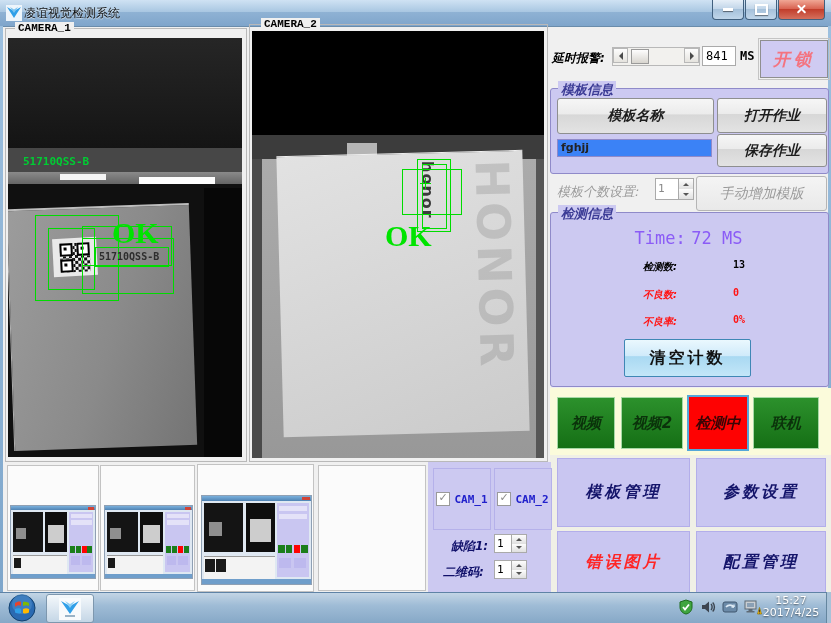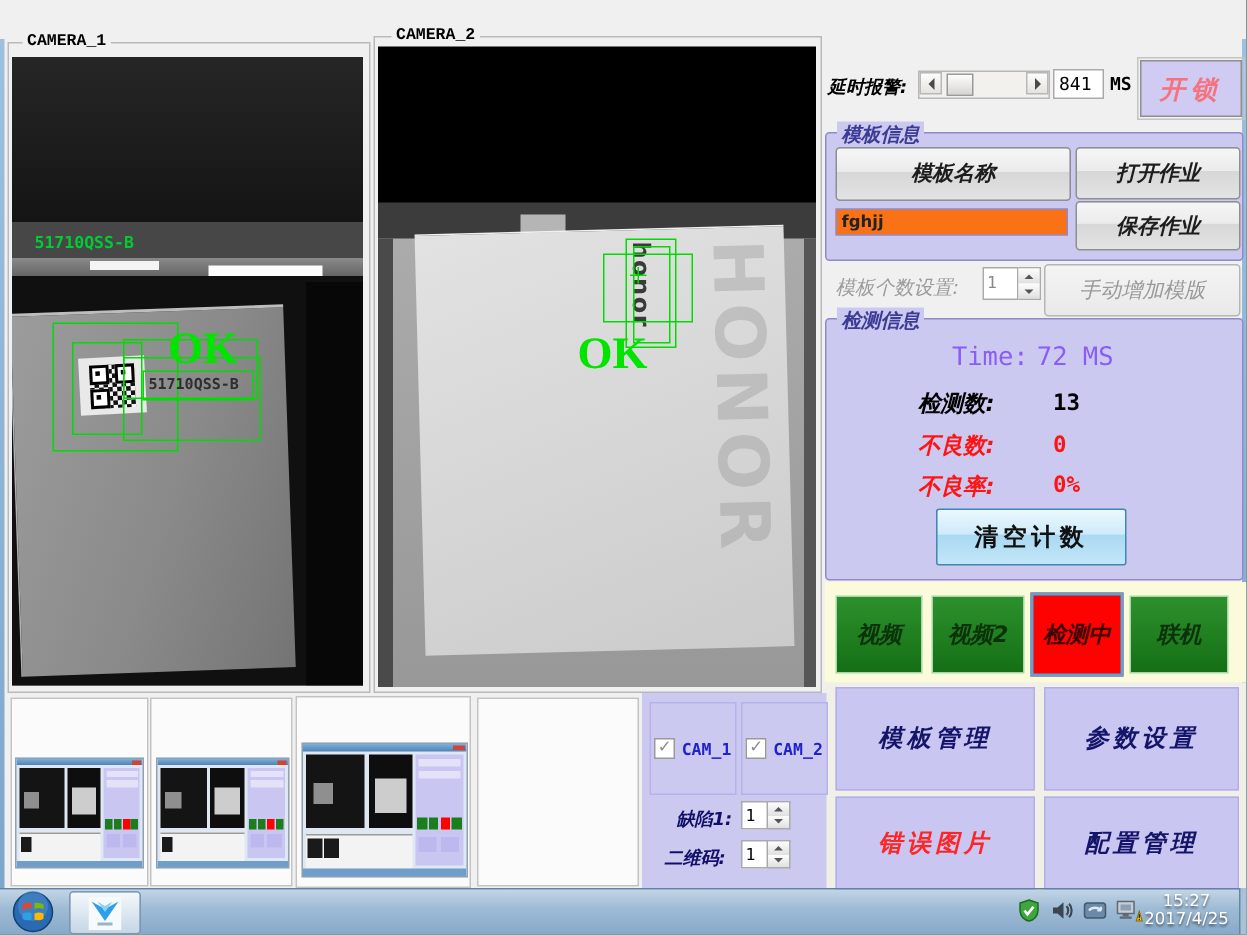--- a/index.html
+++ b/index.html
@@ -50,34 +50,34 @@
     padding:1px 3px;box-sizing:border-box;width:100%;height:100%;}
   .grp{border:1px solid #8f8ac9;border-radius:3px;background:#ccc9f1;}
   .grp-label{font-size:13px;font-weight:bold;font-style:italic;color:#3c3c96;background:#ccc9f1;padding:0 3px;}
   .btn7{background:linear-gradient(#f6f6f6,#ebebeb 45%,#d7d7d7 46%,#e3e3e3);
     border:1px solid #8e8f8f;border-radius:3px;font-size:14px;font-style:italic;font-weight:bold;
     color:#1d1d1d;display:flex;align-items:center;justify-content:center;}
   .btn7.dis{color:#9a9a9a;background:linear-gradient(#f4f4f4,#e9e9e9);border-color:#b5b5b5;font-weight:normal;}
   .btn-unlock{background:#cfcbf2;border:1px solid #8f8f8f;outline:1px solid #c4c4c4;outline-offset:1px;
     color:#f4737f;font-size:17px;font-weight:bold;font-style:italic;letter-spacing:4px;
     display:flex;align-items:center;justify-content:center;}
-  .lavinput{background:#f97316;border:1px solid #8f8ac9;font-size:11px;font-weight:bold;color:#222;
+  .lavinput{background:#3b82f6;border:1px solid #8f8ac9;font-size:11px;font-weight:bold;color:#222;
     padding:1px 3px;box-sizing:border-box;width:100%;height:100%;font-family:"DejaVu Sans",sans-serif;}
   .btn-clear{background:linear-gradient(#eaf8fe,#cfeafa 45%,#a9d9f2 46%,#c3e6f8);
     border:1px solid #3f87b5;border-radius:2px;font-size:16px;font-weight:bold;color:#111;
     display:flex;align-items:center;justify-content:center;}
   .btn-green{background:linear-gradient(#2c912c,#156f15);border:1px solid #a6d8a6;
     color:#0b320b;font-size:15px;font-style:italic;font-weight:bold;
     display:flex;align-items:center;justify-content:center;}
   .btn-red{background:#fe0202;border:2px solid #54a7d8;color:#3a0505;font-size:15px;
     font-style:italic;font-weight:bold;display:flex;align-items:center;justify-content:center;}
   .btn-nav{background:#c9c6f1;border:1px solid #b3aeea;color:#14146a;font-size:16px;
     font-style:italic;font-weight:bold;letter-spacing:3px;display:flex;align-items:center;justify-content:center;}
   .btn-nav.red{color:#ff2525;}
-  .statrow{font-size:15px;font-weight:bold;font-style:italic;}
+  .statrow{font-size:10px;font-weight:bold;font-style:italic;margin-left:31px;}
   .mono{font-family:"DejaVu Sans Mono",monospace;font-style:normal;}
 
   
   .sb{background:#f2f1ee;border:1px solid #b8b8b8;}
   .sb-ar{position:absolute;top:0;width:15px;height:15px;background:linear-gradient(#fdfdfd,#e5e3de);
     border:1px solid #b8b8b8;box-sizing:border-box;display:flex;align-items:center;justify-content:center;}
   .tri-l{width:0;height:0;border:4px solid transparent;border-right-color:#4a4a4a;margin-left:-4px;}
   .tri-r{width:0;height:0;border:4px solid transparent;border-left-color:#4a4a4a;margin-right:-4px;}
   .sb-thumb{position:absolute;top:1px;width:16px;height:13px;background:linear-gradient(#fdfdfd,#d8d5cf);
     border:1px solid #9a9a9a;}
@@ -129,20 +129,42 @@
     background:linear-gradient(#f4f8fb,#dfe9f2 45%,#c4d6e6);display:flex;align-items:center;justify-content:center;}
   .clock{right:5px;top:595px;width:70px;text-align:center;color:#fff;font-size:11px;line-height:12px;
     text-shadow:0 1px 2px rgba(0,0,0,.6);}
   .tray{display:flex;gap:6px;align-items:center;}
 </style>
 </head>
 <body>
 
 <div class="window">
 
+  <div class="abs titlebar">
+    <svg class="abs app-ico" viewBox="0 0 16 16">
+      <rect x="0" y="0" width="16" height="16" fill="#eef5fb"></rect>
+      <polygon points="1,2 8,13 15,2 8,6" fill="#2f9fe8"></polygon>
+      <polygon points="4,2 8,8 12,2 8,4.5" fill="#7cc4f0"></polygon>
+    </svg>
+    <span class="abs title-text">凌谊视觉检测系统</span>
+    <div class="abs winbtns">
+      <div class="wbtn">
+          <span class="glyph-min"></span>
+        </div>
+      <div class="wbtn">
+          <span class="glyph-max"></span>
+        </div>
+      <div class="wbtn close">
+          <span class="glyph-x">
+            <i></i>
+            <i></i>
+          </span>
+        </div>
+    </div>
+  </div>
   <div class="abs frame-side" style="left:0;"></div>
   <div class="abs frame-side" style="left:828px;"></div>
 
   <div class="abs grp-cam" style="left:5px;top:28px;width:240px;height:432px;"></div>
   <span class="abs cam-label" style="left:15px;top:22px;">CAMERA_1</span>
   <div class="abs cam-img" style="left:8px;top:38px;width:234px;height:419px;">
     <div class="abs" style="left:0;top:0;width:234px;height:112px;background:linear-gradient(#262626,#141414);"></div>
     <div class="abs" style="left:0;top:110px;width:234px;height:26px;background:#474747;"></div>
     <div class="abs" style="left:0;top:134px;width:234px;height:14px;background:linear-gradient(#8a8a8a,#5f5f5f);"></div>
     <div class="abs" style="left:52px;top:136px;width:46px;height:6px;background:#f4f4f4;"></div>

